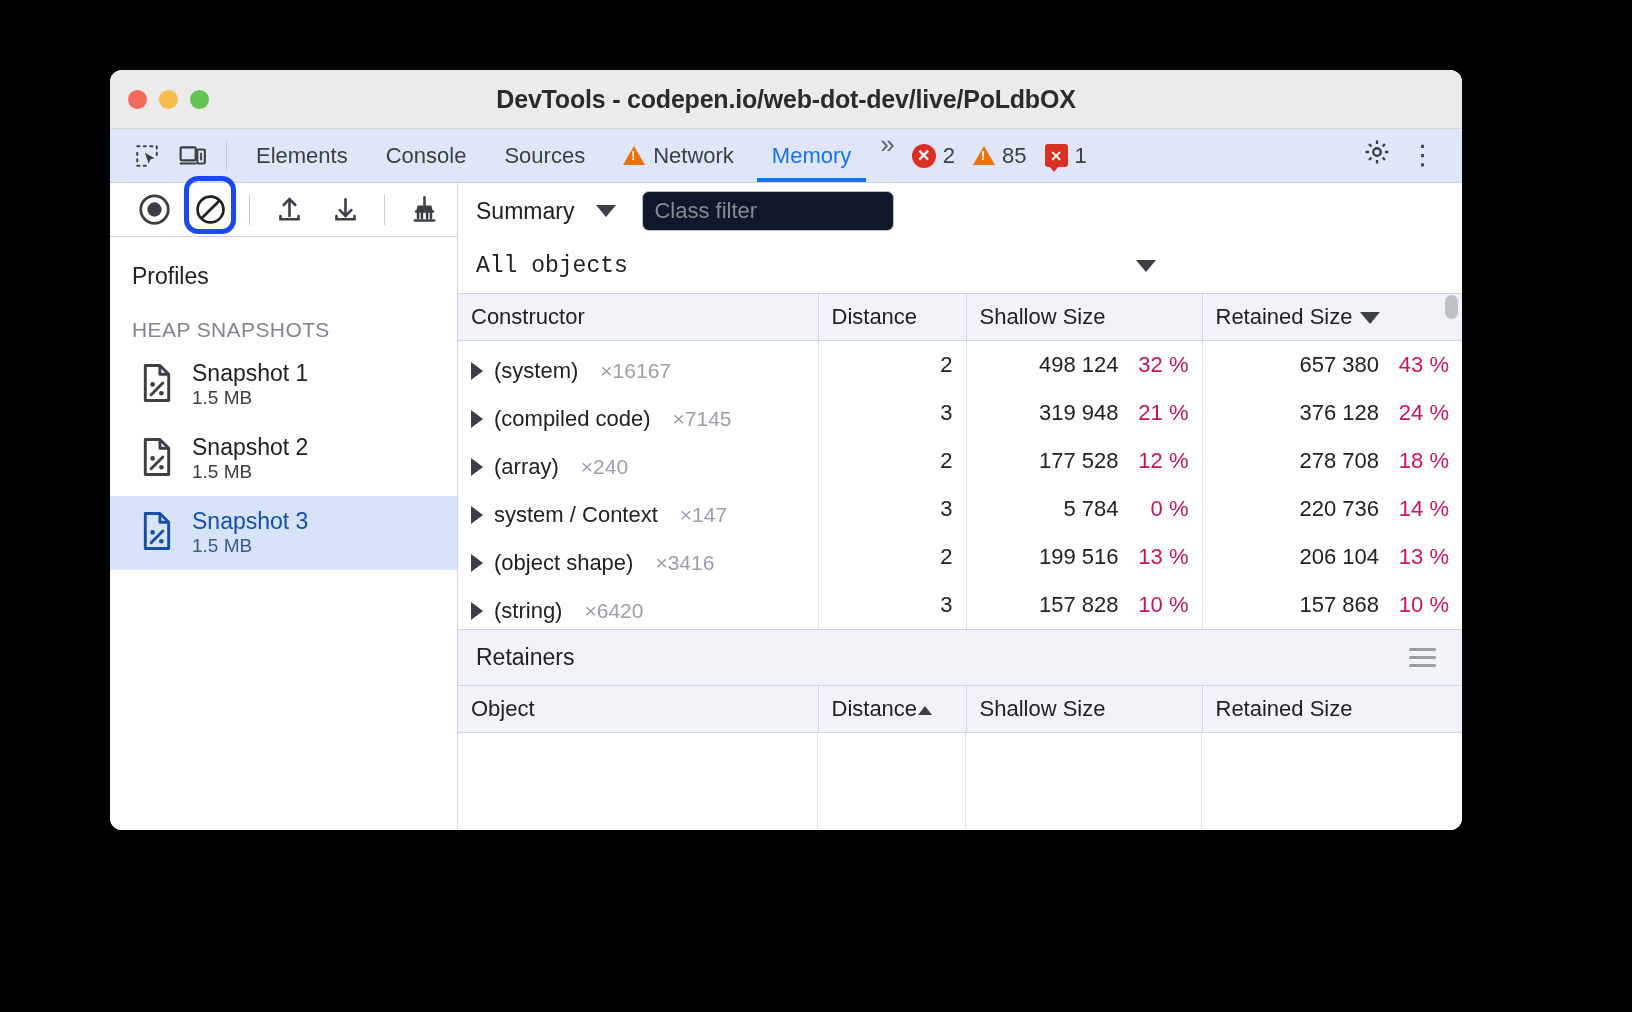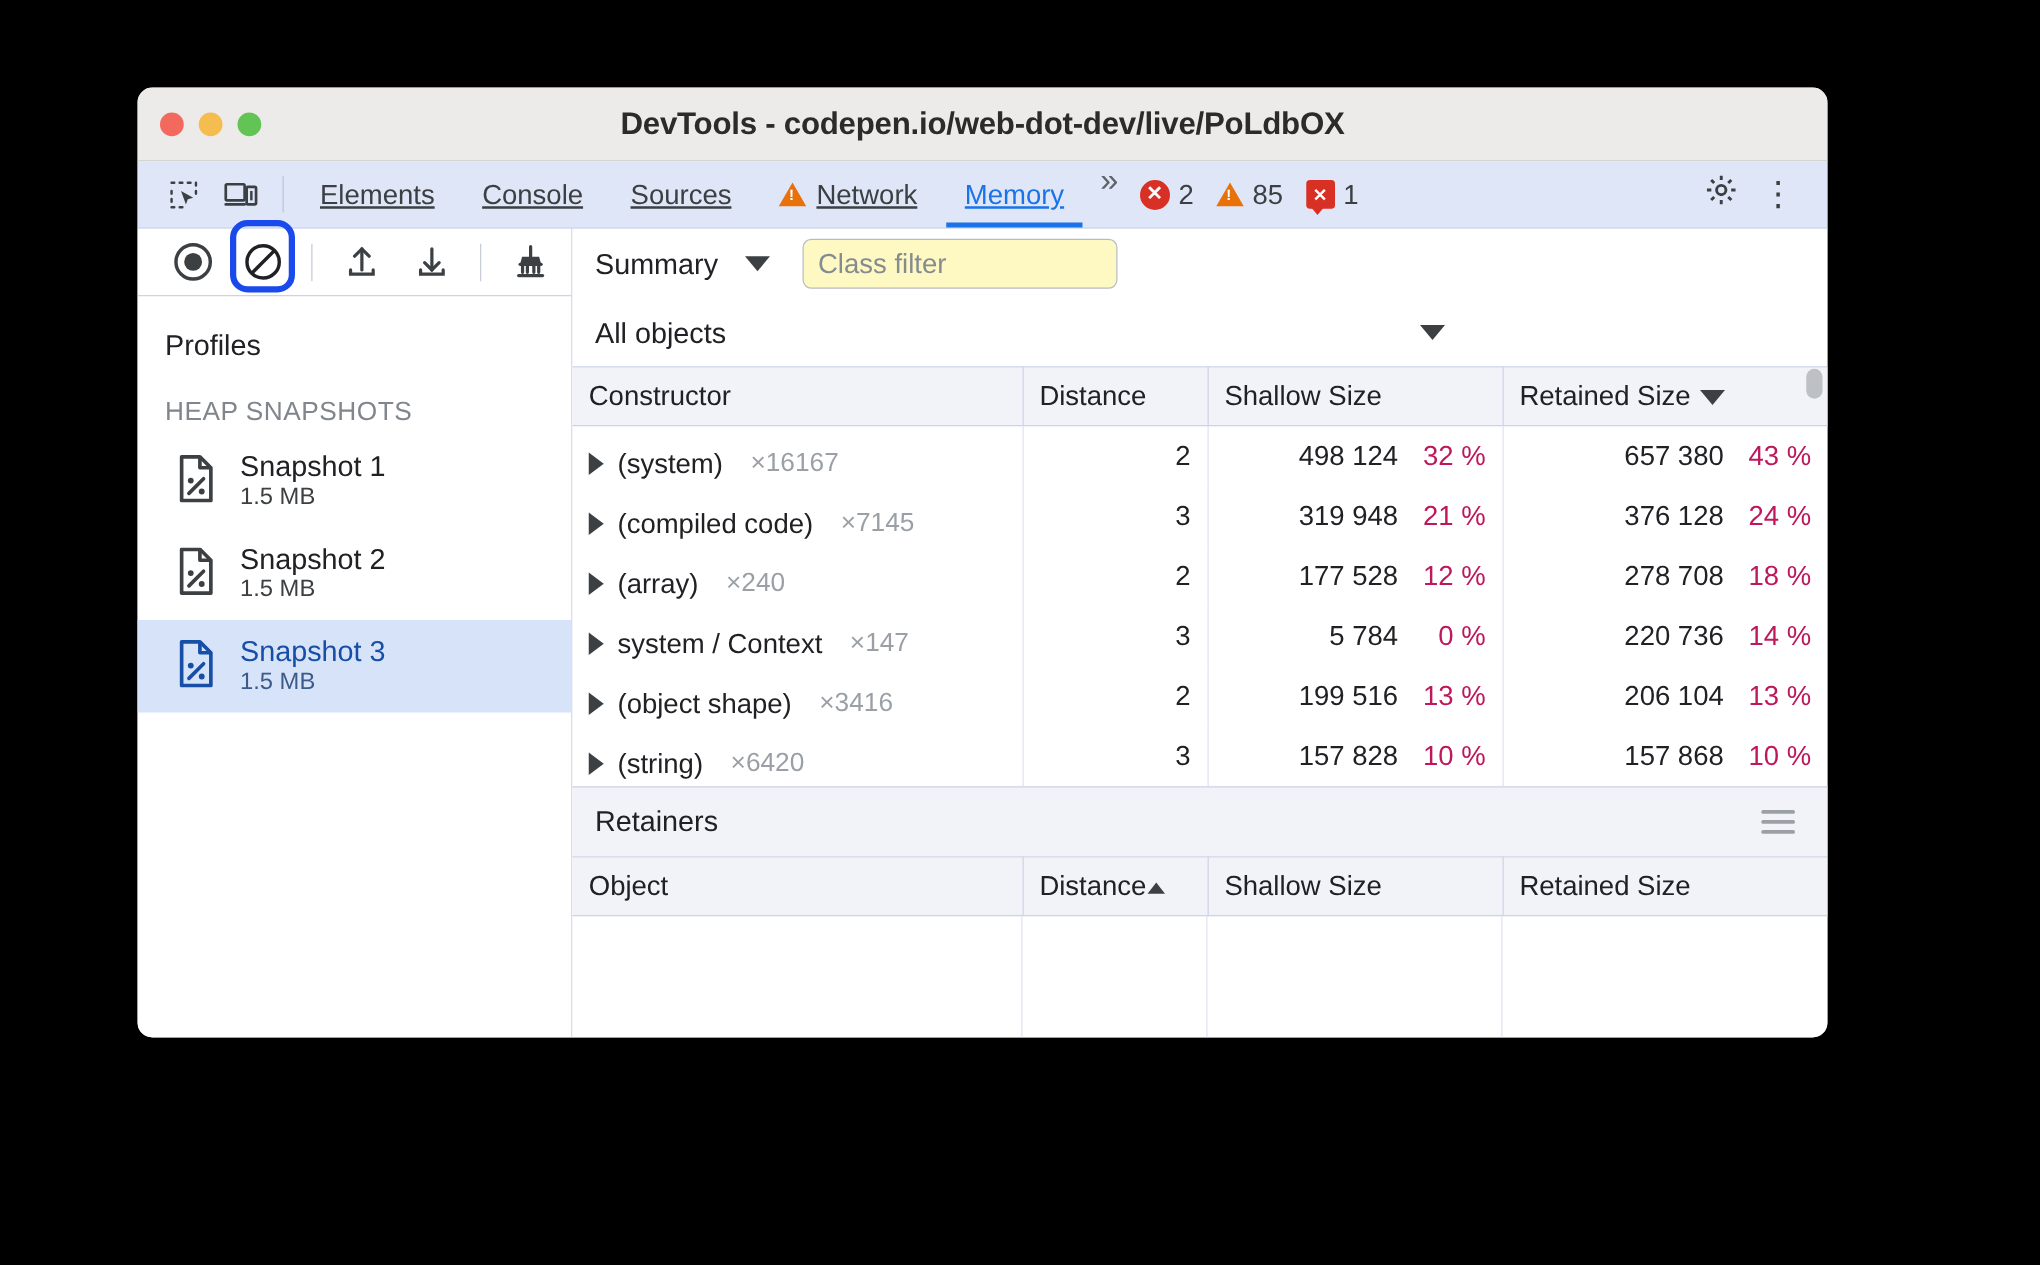--- a/index.html
+++ b/index.html
@@ -54,21 +54,20 @@
     color: #3c4043;
   }
   .tb-sep {
     width: 1px; background: #b9c4dd; margin: 12px 10px;
   }
   .tab {
     display: flex; align-items: center; gap: 8px;
     padding: 10px 19px;
     font-size: 22px; color: #3c4043;
     position: relative;
-    text-decoration: underline;
   }
   .tab.active { color: #1a73e8; }
   .tab.active::after {
     content: ""; position: absolute; left: 4px; right: 4px; bottom: 0;
     height: 4px; background: #1a73e8;
   }
   .tri {
     width: 0; height: 0;
     border-left: 11px solid transparent;
     border-right: 11px solid transparent;
@@ -164,28 +163,28 @@
   .caret-d {
     width:0;height:0;border-left:10px solid transparent;border-right:10px solid transparent;
     border-top:12px solid #3c4043; margin-left: 22px;
   }
   .class-filter {
     margin-left: 26px;
     width: 252px; height: 40px;
     border: 1px solid #b6bcc6; border-radius: 7px;
     font-size: 22px; color: #80868b;
     padding: 0 11px;
-    background: #fef9c3;
+    background: #0f172a;
     font-family: "Liberation Sans", sans-serif;
   }
   .class-filter::placeholder { color: #868b90; }
   .allobj-bar {
     height: 54px; flex: 0 0 54px;
     display: flex; align-items: center;
-    padding-left: 18px; padding-right: 24px;
+    padding-left: 18px; padding-right: 24px; font-family: Liberation Mono, monospace;
   }
   .allobj-label { font-size: 23px; color: #202124; }
   .allobj-caret {
     margin-left: auto; margin-right: 282px;
     width:0;height:0;border-left:10px solid transparent;border-right:10px solid transparent;
     border-top:12px solid #3c4043;
   }
 
   
   .table-wrap { position: relative; }

